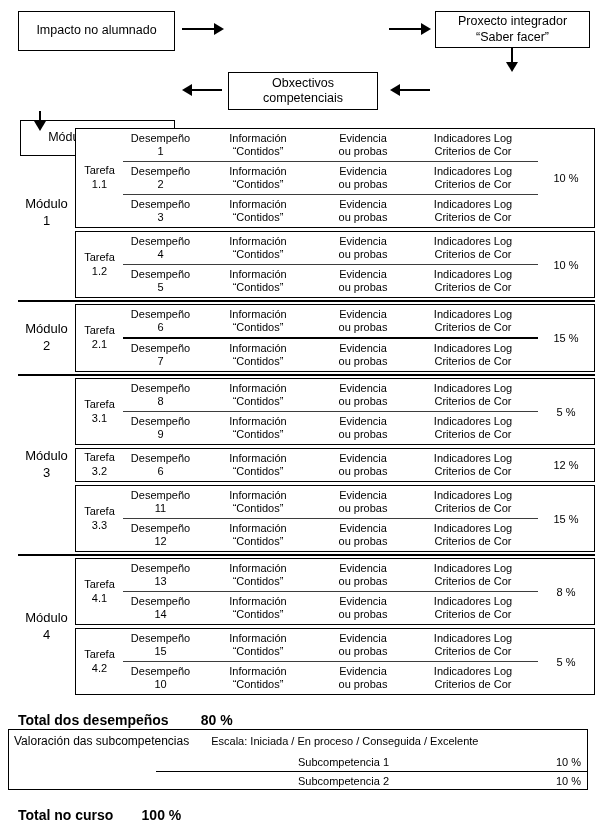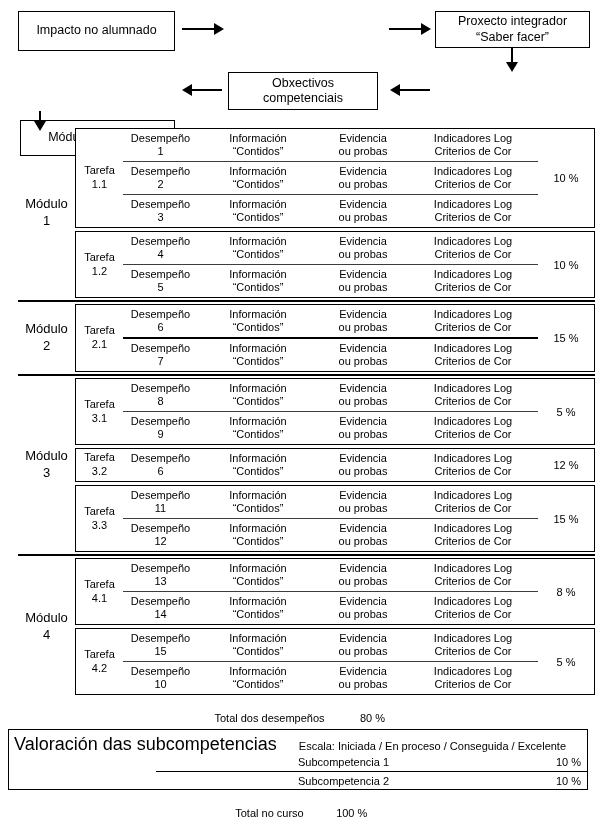--- a/index.html
+++ b/index.html
@@ -49,27 +49,27 @@
   .tarefa-box.thick .d-row + .d-row{border-top:2.5px solid #000;}
   .cell{font-size:11px;line-height:1.2;text-align:center;}
   .cl{display:block;}
   .c-des{width:75px;}
   .c-inf{width:120px;}
   .c-evi{width:90px;}
   .c-ind{width:130px;}
   .t-pct{flex:1;display:flex;align-items:center;justify-content:center;font-size:11px;}
 
   
-  .totals-row{position:absolute;left:18px;width:577px;display:flex;justify-content:center;align-items:center;font-size:11px;}
+  .totals-row{position:absolute;left:18px;width:577px;display:flex;justify-content:flex-start;align-items:center;font-size:14px;font-weight:bold;}
   .totals-row .t-value{width:52px;text-align:center;margin-left:22px;}
   #total-desempenos{top:712px;}
   #total-curso{top:807px;}
   .val-box{position:absolute;left:8px;top:729px;width:580px;height:61px;border:1.5px solid #000;box-sizing:border-box;background:#fff;}
   .val-title-row{display:flex;align-items:baseline;padding:4px 0 0 5px;height:19px;}
-  .val-title{font-size:18px;}
+  .val-title{font-size:12px;}
   .val-escala{font-size:11px;margin-left:22px;}
   .val-row{display:flex;align-items:center;margin-left:147px;height:18px;font-size:11px;}
   .val-row .v-label{flex:1;text-align:center;}
   .val-row .v-pct{width:50px;text-align:right;padding-right:6px;}
   .val-row.second{border-top:1.5px solid #000;}
 </style>
 </head>
 <body>
 
 <div class="page">

